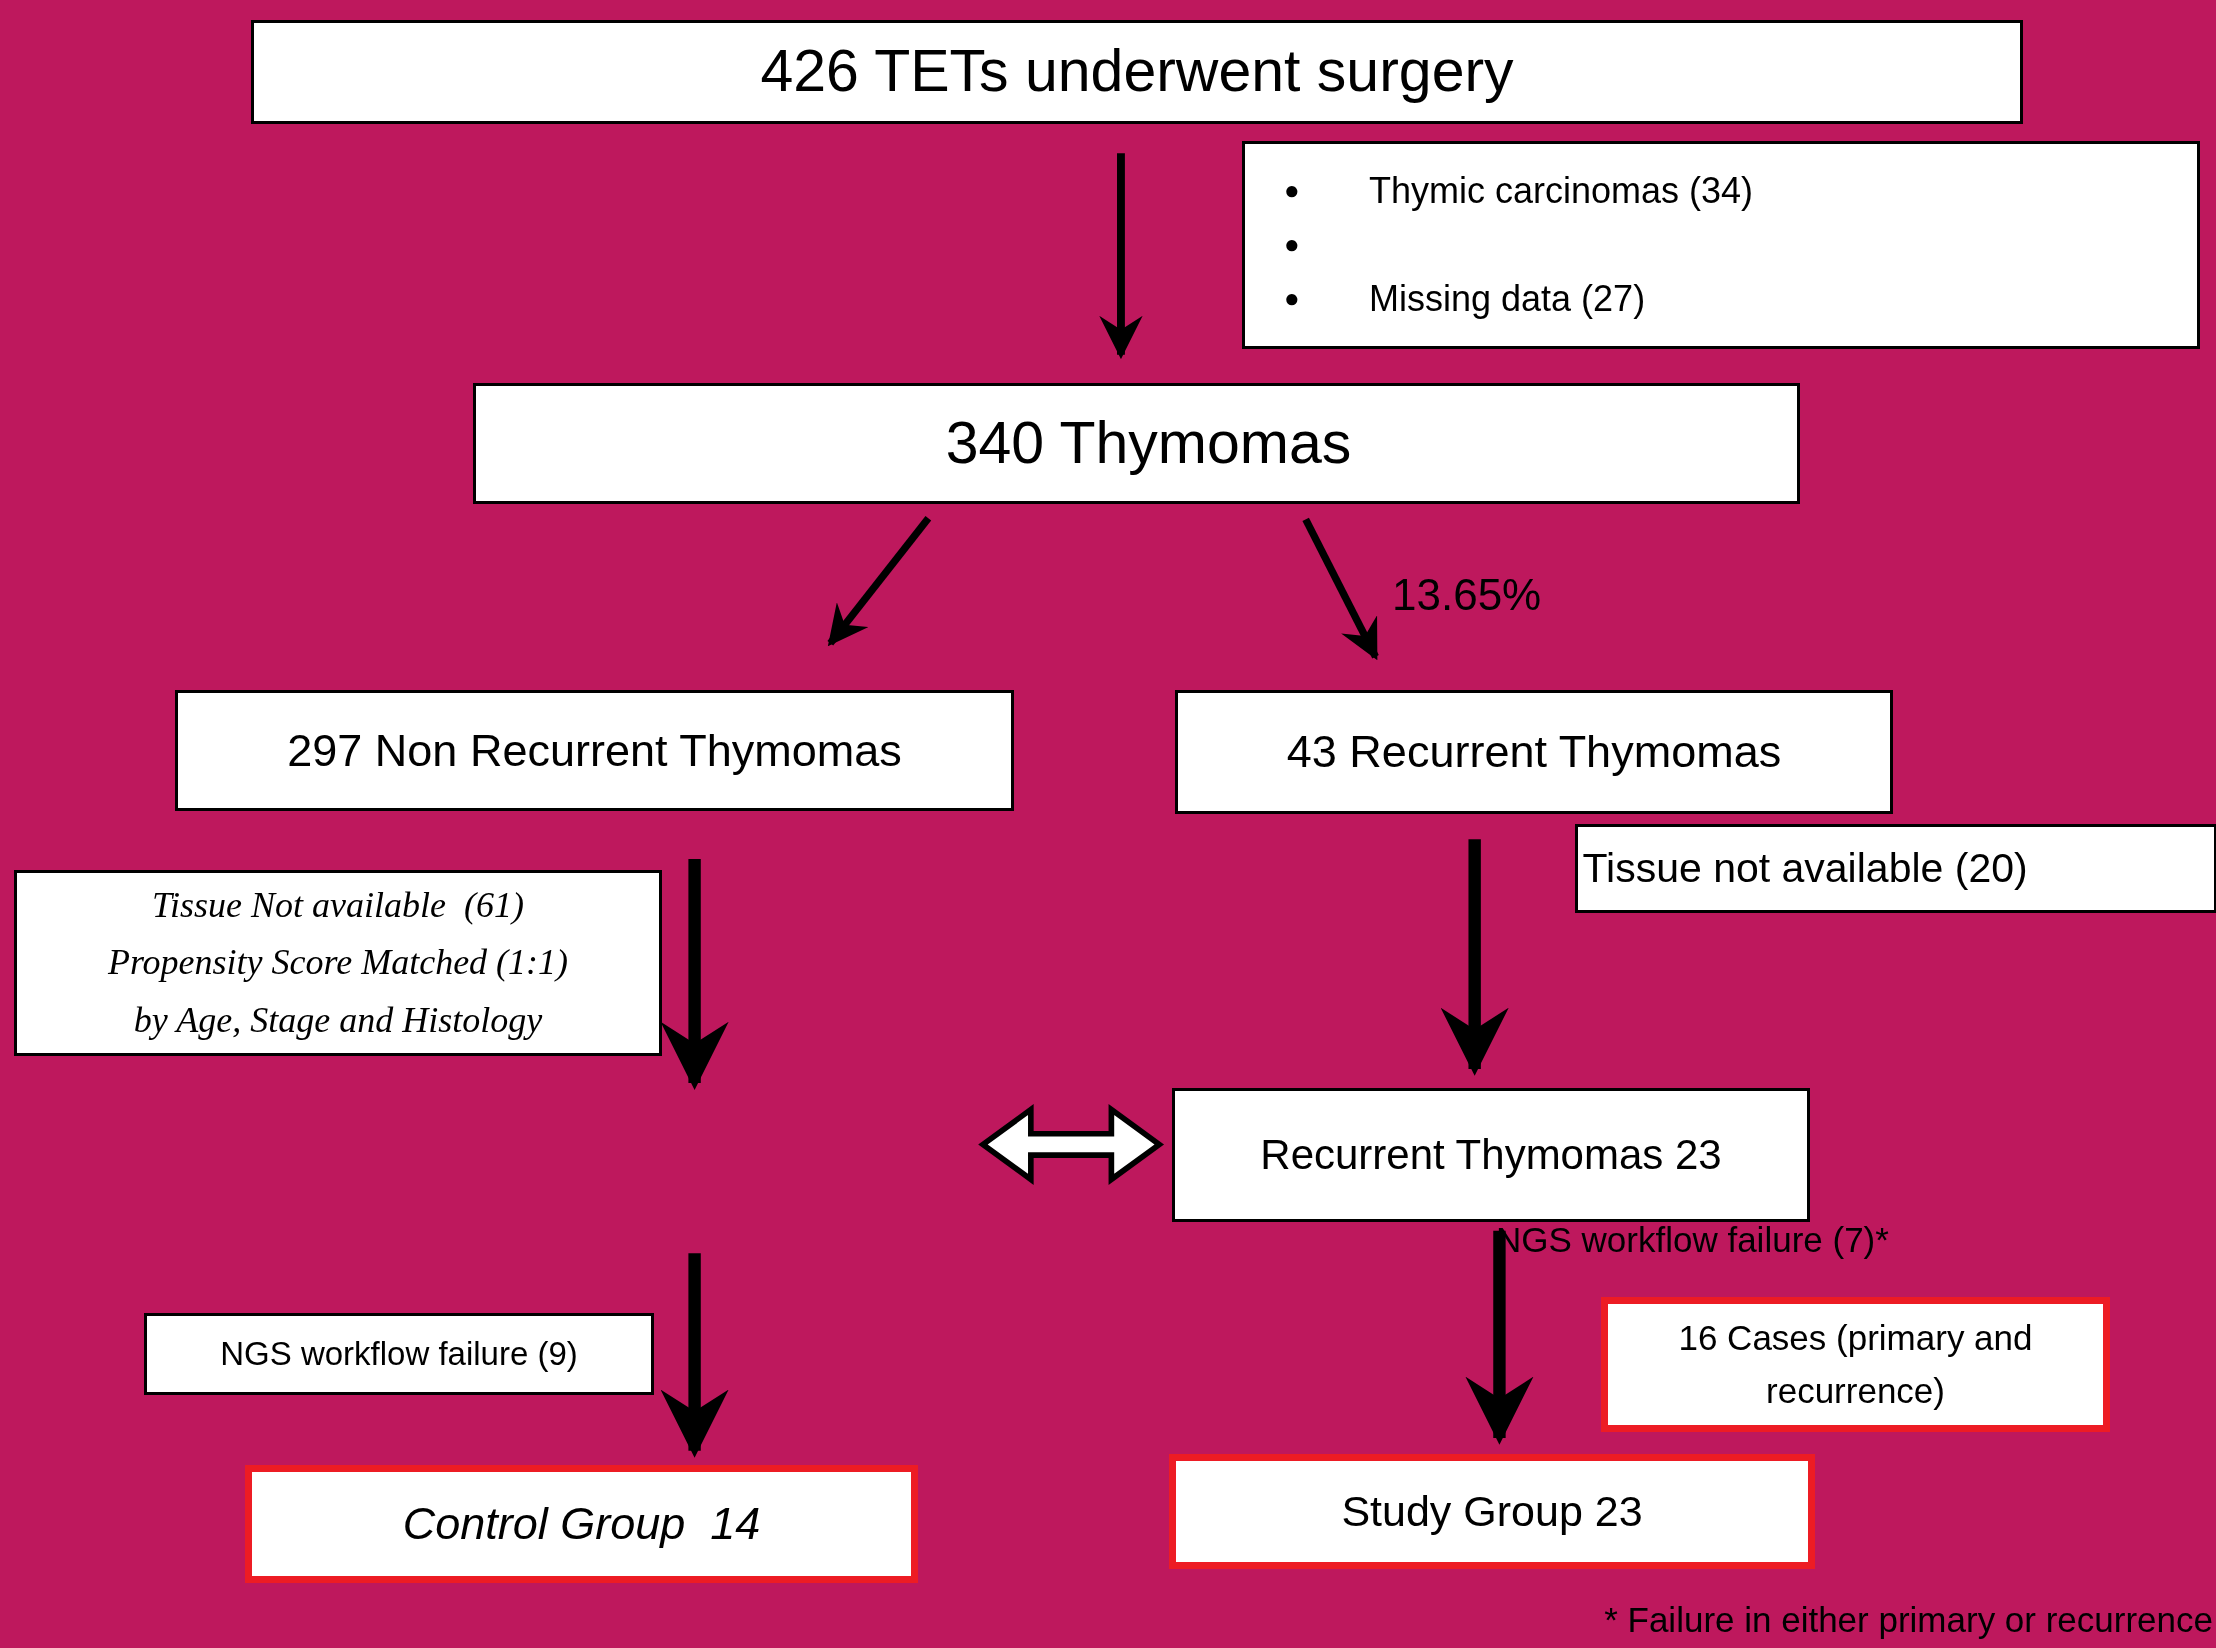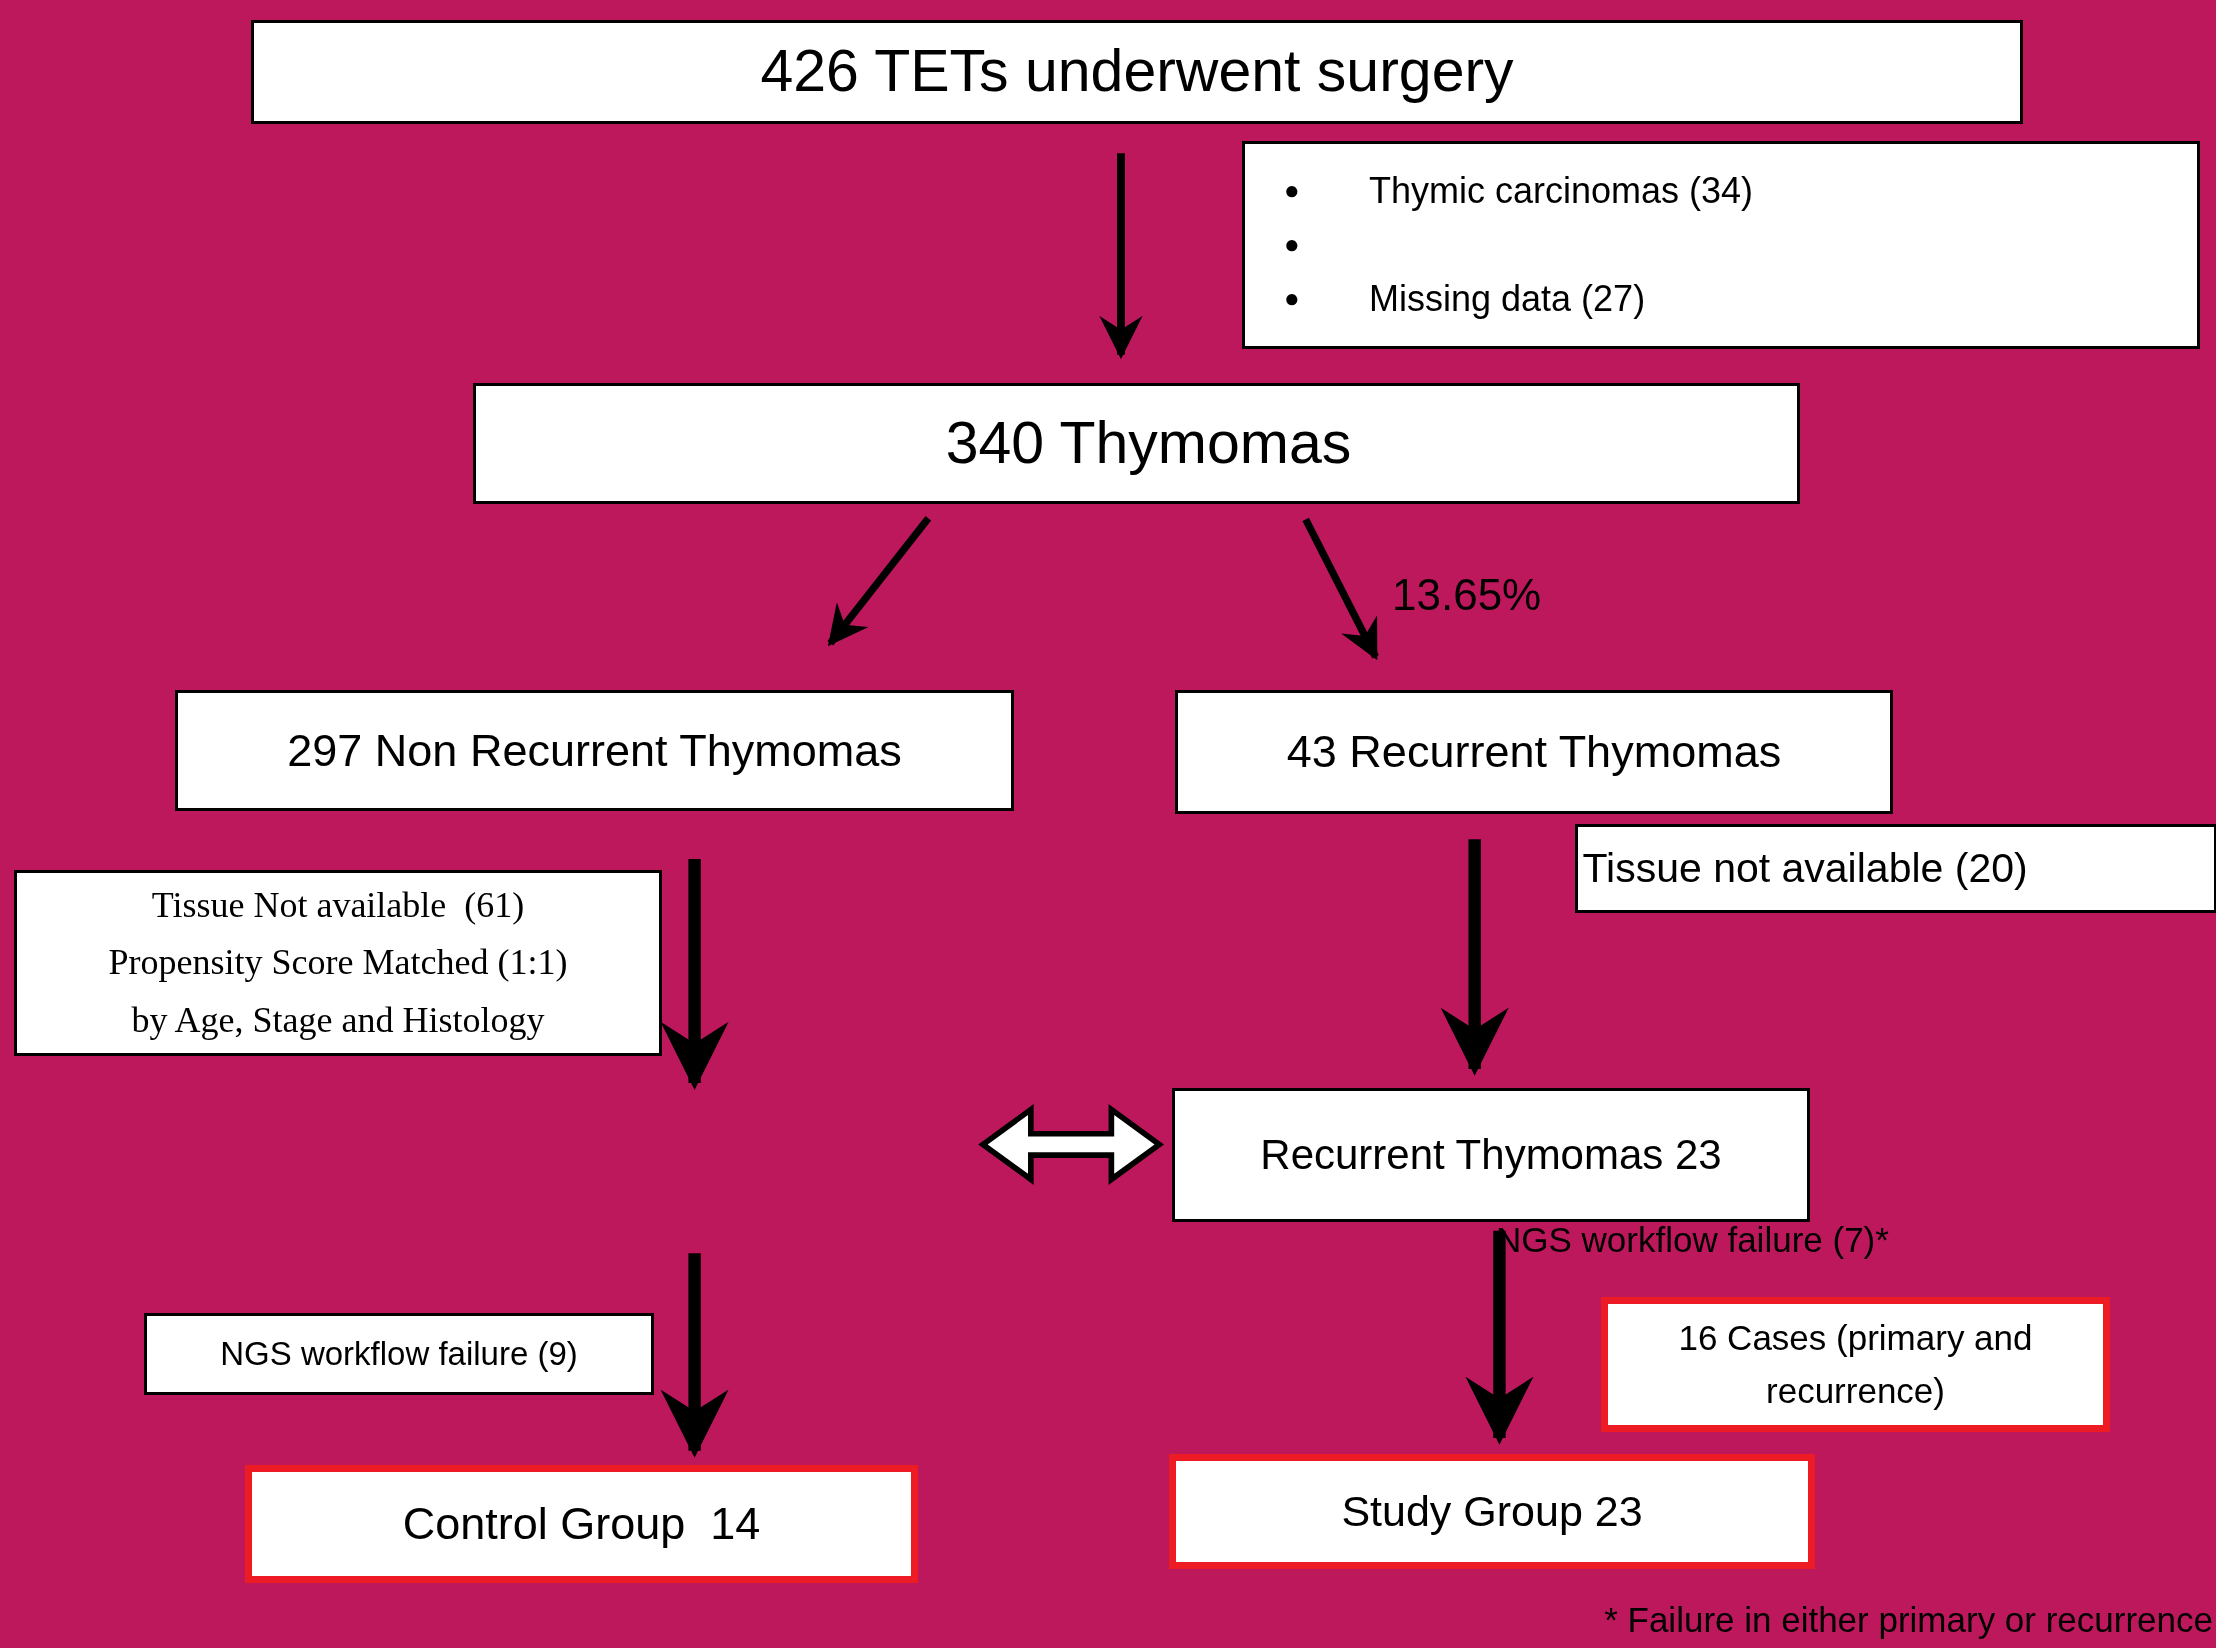--- a/index.html
+++ b/index.html
@@ -9,21 +9,21 @@
     font-family:"Liberation Sans", sans-serif; color:var(--ink); overflow:hidden;
   }
   .box{
     position:absolute; box-sizing:border-box; background:#fff;
     border:3.4px solid var(--ink);
     display:flex; align-items:center; justify-content:center;
     text-align:center; line-height:1.15;
   }
   .redbox{ border:7.3px solid var(--red); }
   .serif{ font-family:"Liberation Serif", serif; }
-  .pre{ white-space:pre; }
+  .pre{ white-space:pre;font-style:italic; }
   .freelabel{ position:absolute; white-space:nowrap; }
   .bullets{ flex-direction:column; align-items:stretch; justify-content:space-evenly;
             text-align:left; padding:8px 11.3px 8px 39px; }
   .bullet-row{ display:flex; align-items:center; }
   .bullet-glyph{ width:85px; font-size:26px; flex:0 0 auto; }
   .stack{ flex-direction:column; justify-content:center; }
   svg.arrows{ position:absolute; left:0; top:0; }
 </style>
 </head>
 <body>

